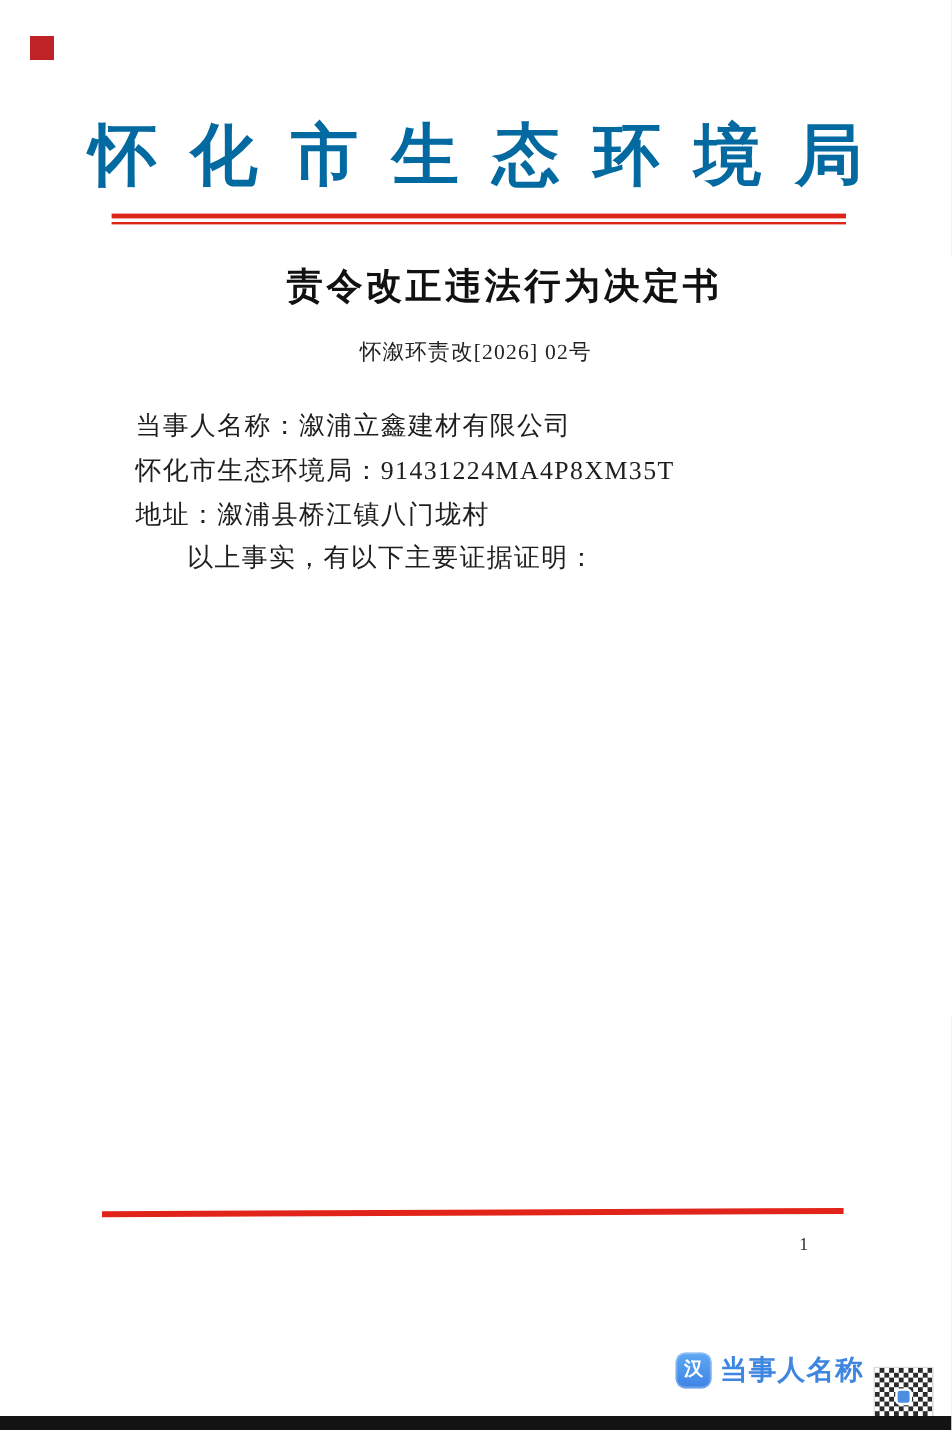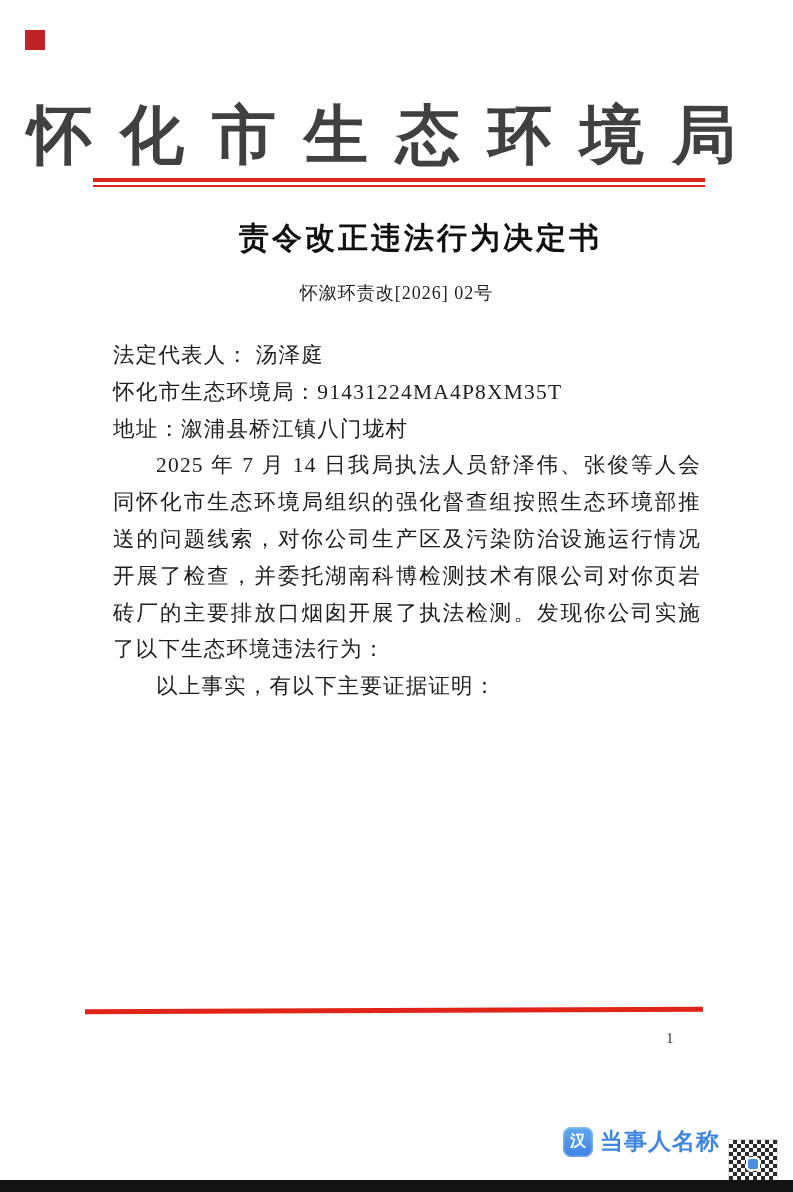--- a/index.html
+++ b/index.html
@@ -12,24 +12,24 @@
     font-family:"Liberation Serif","DejaVu Serif",serif;
     color:#1e1e1e;
   }
   .corner-mark{
     position:absolute;left:25px;top:30px;
     width:20px;height:20px;
     background:#bf2328;
   }
   .agency-name{
     position:absolute;top:92px;left:0;right:0;
-    text-align:left;
-    font-size:64px;font-weight:bold;
+    text-align:center;
+    font-size:56px;font-weight:bold;
     letter-spacing:28px;text-indent:28px;
-    color:#404040;
+    color:#0369a1;
     white-space:nowrap;
   }
   .double-rule{
     position:absolute;top:178px;left:93px;width:612px;
     height:3px;
     border-top:4px solid #de2418;
     border-bottom:2px solid #de2418;
   }
   .doc-title{
     position:absolute;top:218px;left:0;right:0;
@@ -111,25 +111,24 @@
 
   <div class="agency-name">怀化市生态环境局</div>
 
   <div class="double-rule"></div>
 
   <h1 class="doc-title">责令改正违法行为决定书</h1>
 
   <div class="doc-number">怀溆环责改[2026] 02号</div>
 
   <div class="doc-body">
-    <div class="field-line"><span>法定代表人：</span><span> 汤泽庭</span></div>
+    <div class="field-line"><span>当事人名称：</span><span>溆浦立鑫建材有限公司</span></div>
     <div class="field-line"><span>怀化市生态环境局：</span><span>91431224MA4P8XM35T</span></div>
     <div class="field-line"><span>地址：</span><span>溆浦县桥江镇八门垅村</span></div>
 
-    <p>2025 年 7 月 14 日我局执法人员舒泽伟、张俊等人会同怀化市生态环境局组织的强化督查组按照生态环境部推送的问题线索，对你公司生产区及污染防治设施运行情况开展了检查，并委托湖南科博检测技术有限公司对你页岩砖厂的主要排放口烟囱开展了执法检测。发现你公司实施了以下生态环境违法行为：</p>
     <p>以上事实，有以下主要证据证明：</p>
   </div>
 
   <div class="footer-rule"></div>
 
   <div class="page-number">1</div>
 
   <div class="watermark">
     <div class="wm-left">
       <div class="wm-row">

